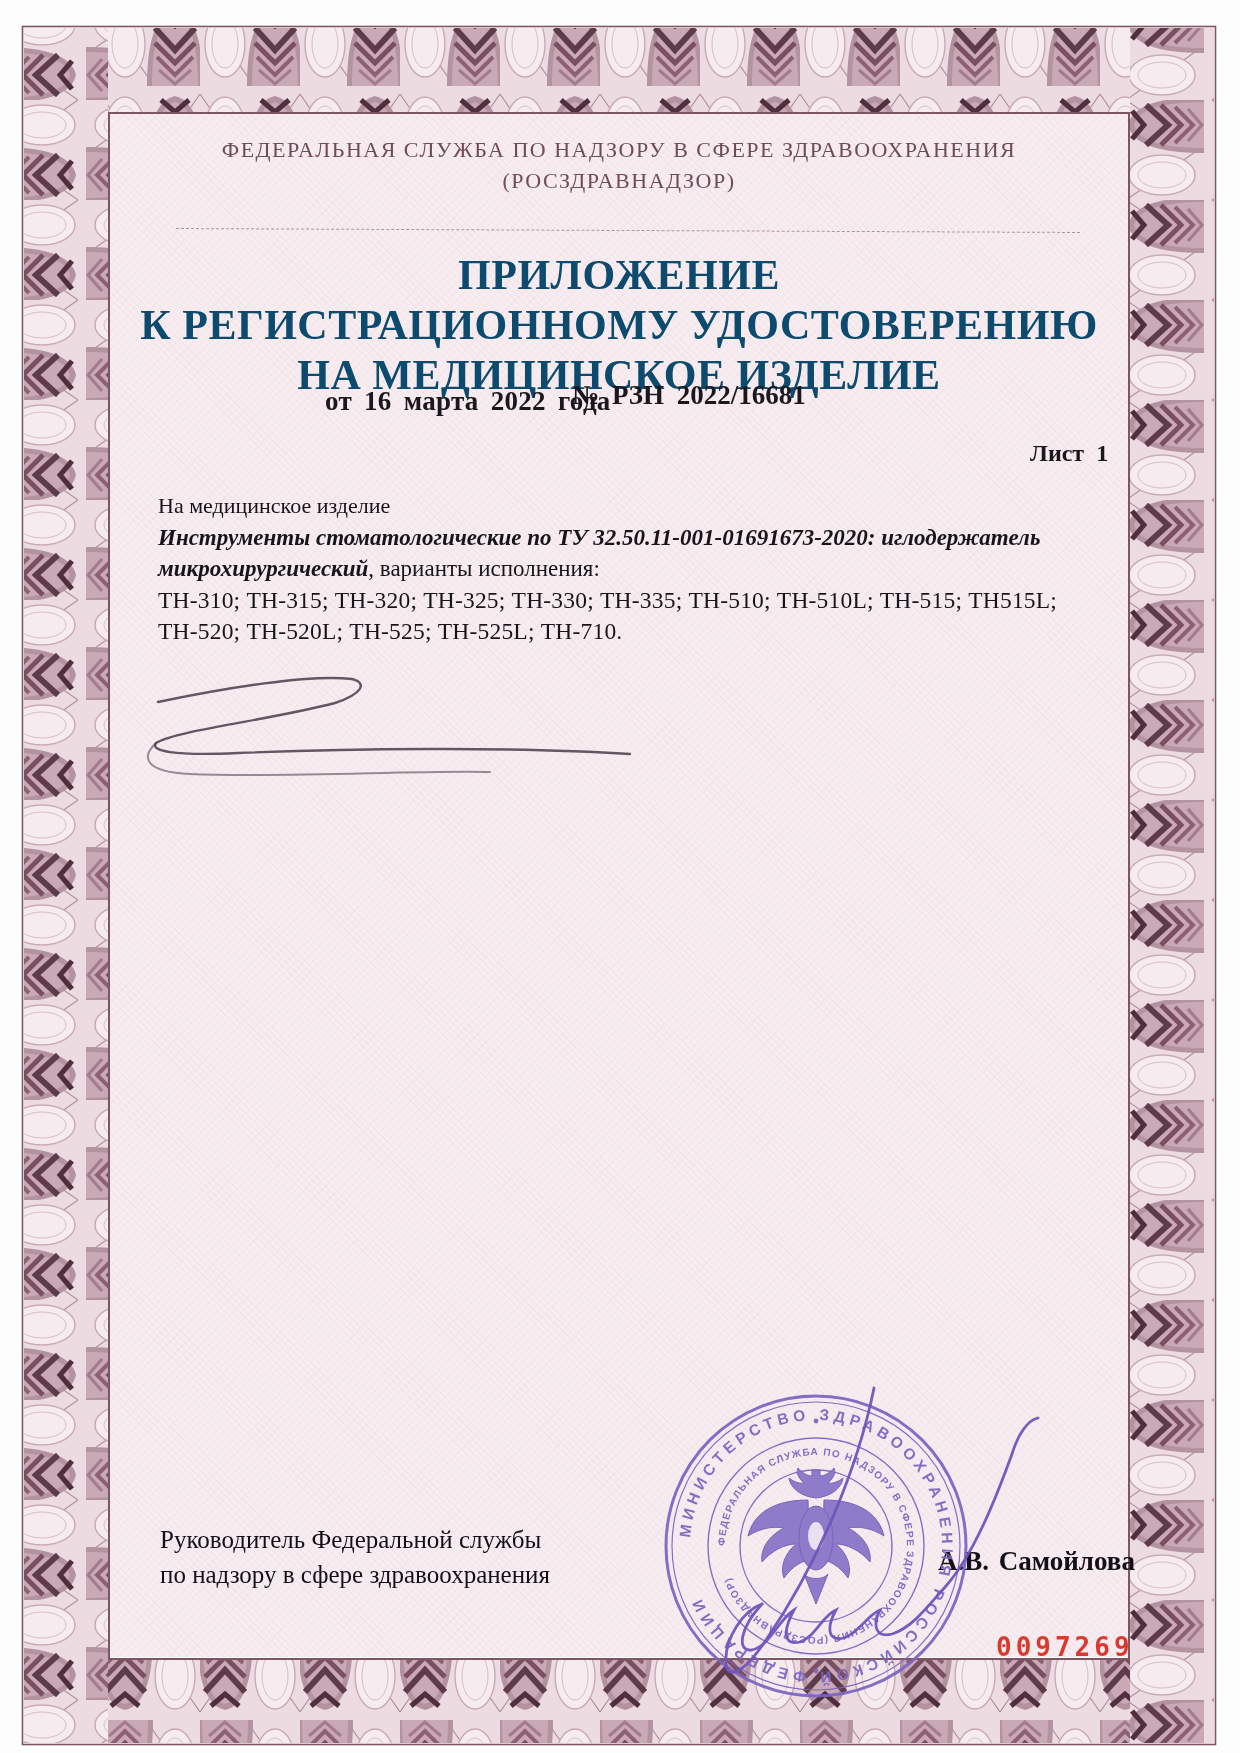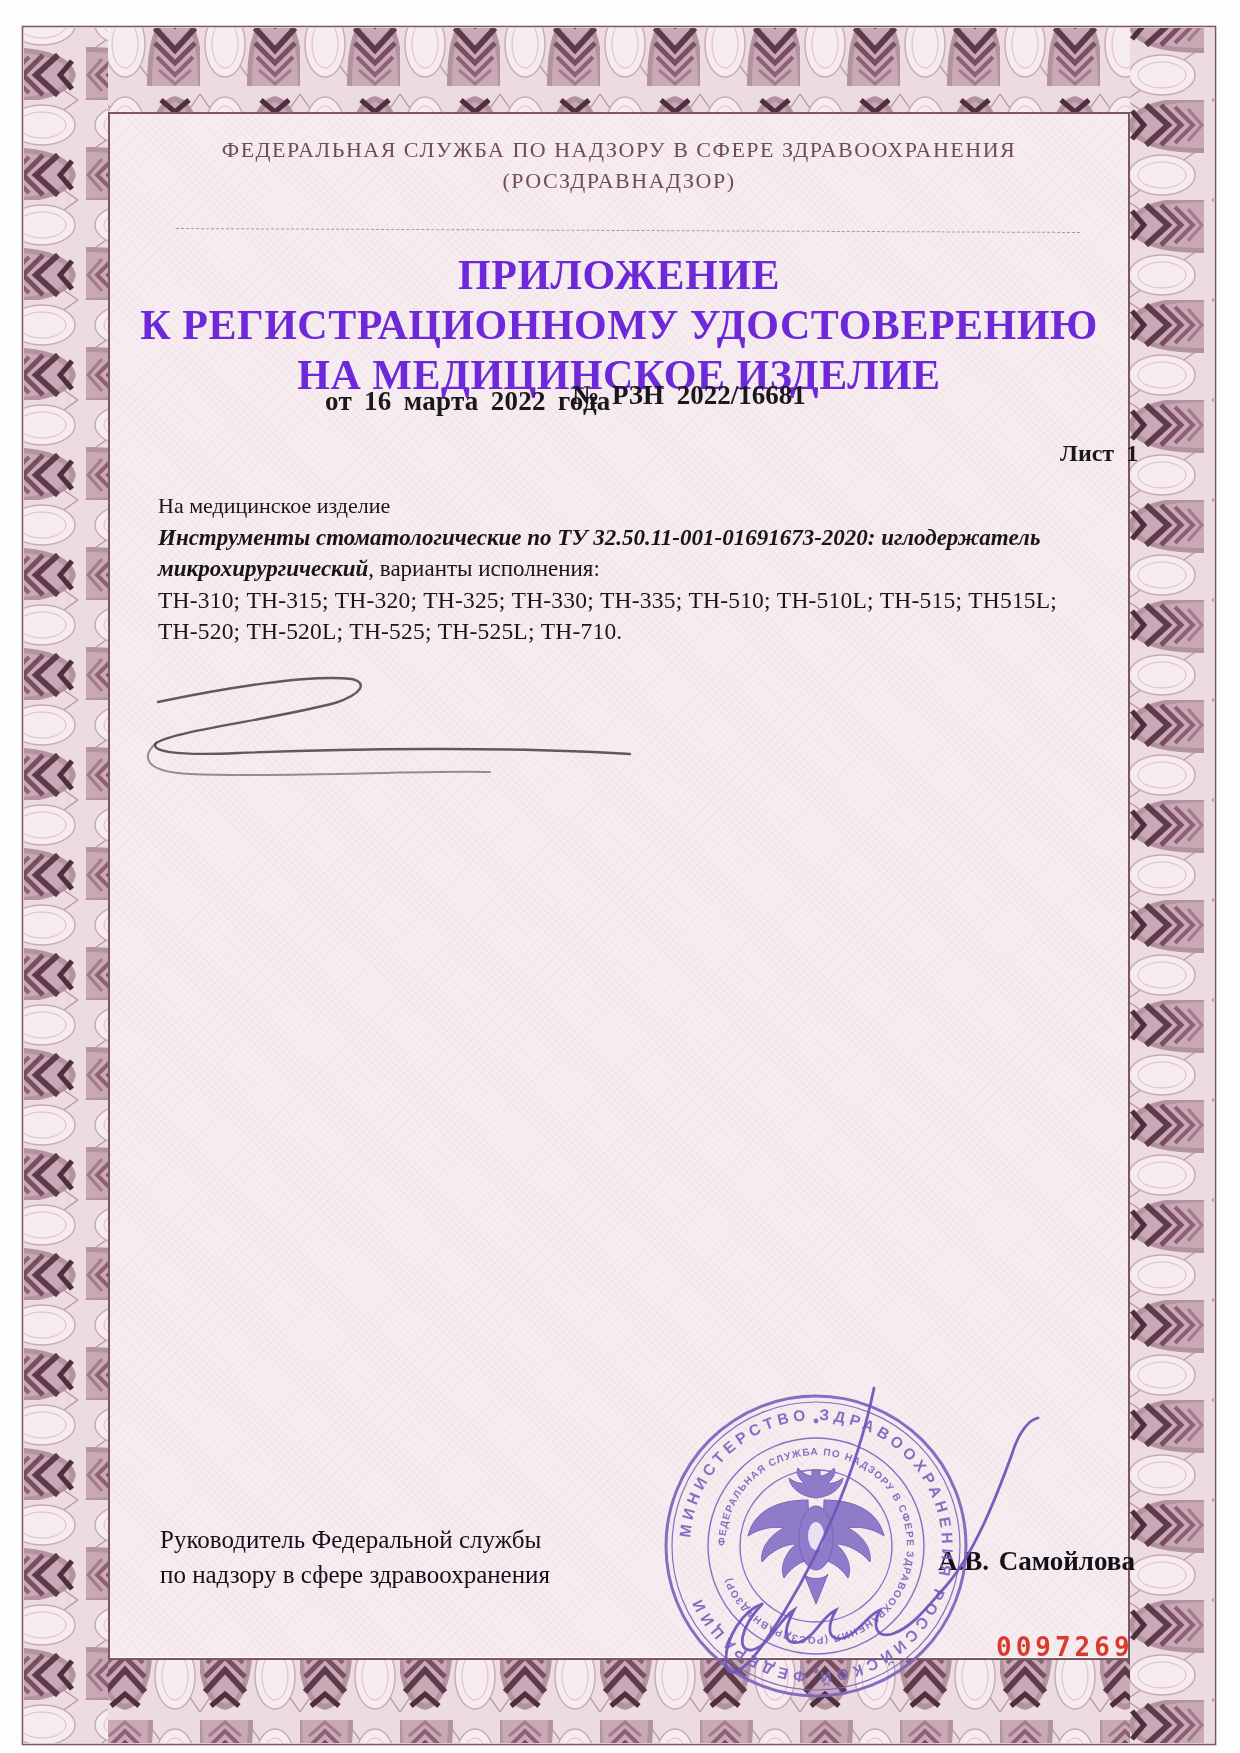--- a/index.html
+++ b/index.html
@@ -23,33 +23,33 @@
     position:absolute; left:110px; top:134px; width:1018px;
     text-align:center; color:#6e4c55; font-size:22px; line-height:31px;
     letter-spacing:1.5px; font-weight:500;
   }
   .sep-dashed{
     position:absolute; left:176px; top:230px; width:904px; height:0;
     border-top:1.5px dashed #9b7884; opacity:.75; transform:rotate(.25deg);
   }
   .title{
     position:absolute; left:110px; top:250px; width:1018px;
-    text-align:center; color:#6d28d9; font-weight:700;
+    text-align:center; color:#0c4a6e; font-weight:700;
     font-size:42px; line-height:50px; letter-spacing:.5px;
   }
   .date-line{
     position:absolute; left:300px; top:386px; color:#1b181d;
     font-size:27px; font-weight:700; word-spacing:5px; letter-spacing:.3px;margin-left:25px;
   }
   .number-line{
     position:absolute; left:572px; top:380px; color:#1b181d;
     font-size:27px; font-weight:700; word-spacing:6px;
   }
   .sheet-line{
-    position:absolute; left:1060px; top:440px; color:#1b181d;
+    position:absolute; left:1030px; top:440px; color:#1b181d;
     font-size:24px; font-weight:700; word-spacing:6px;
   }
   .body-block{
     position:absolute; left:158px; top:490px; width:948px;
     color:#17151a; font-size:23px; line-height:31.5px;
   }
   .body-block .intro{font-size:22px;}
   .body-block b{font-weight:700;font-style:italic;}
   .variants{letter-spacing:.2px; font-size:23.5px;}
 

